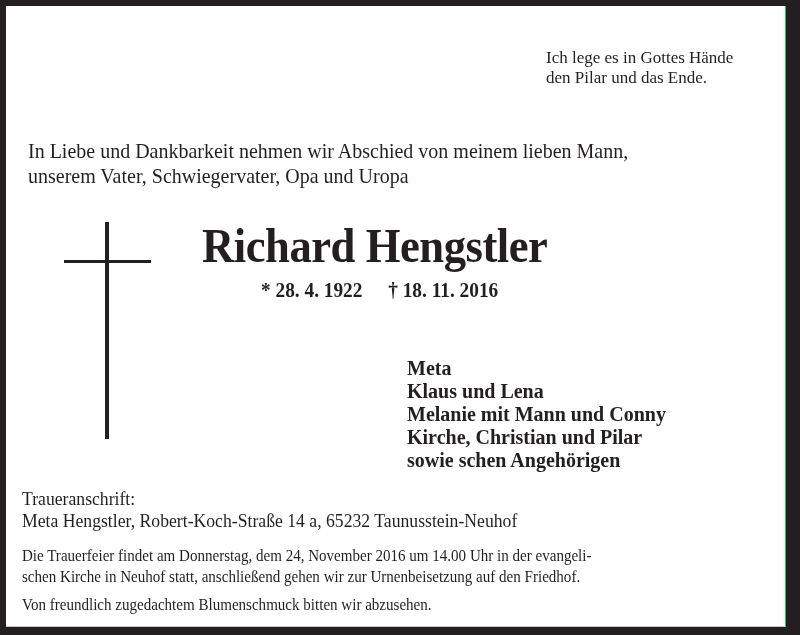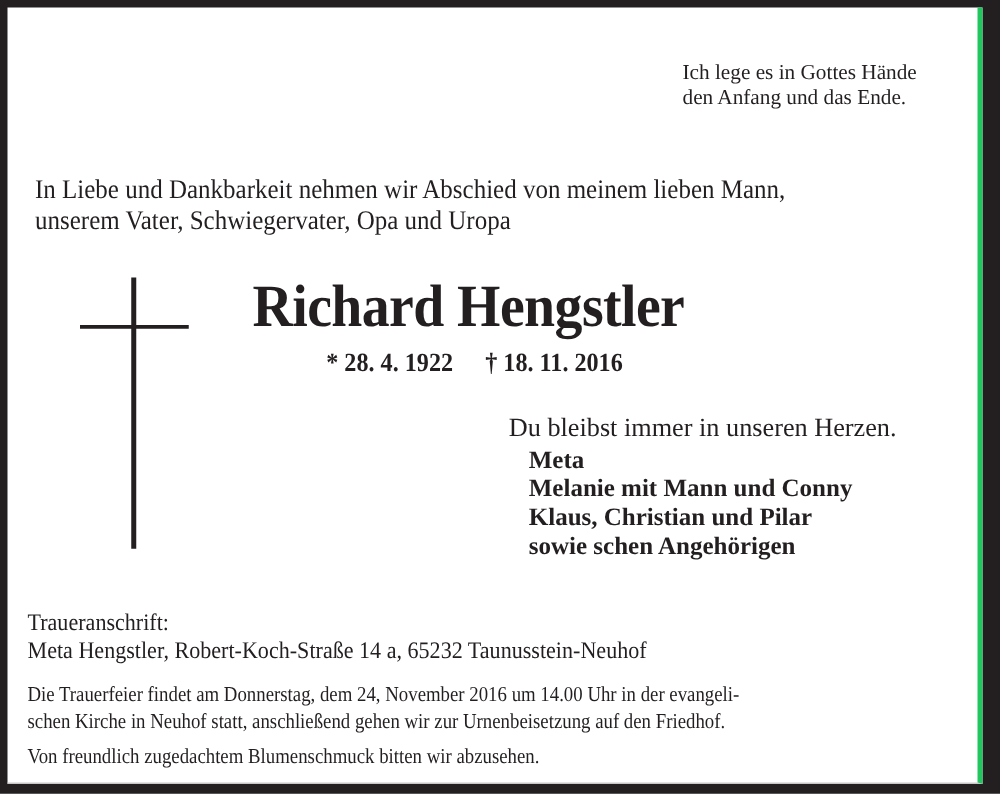--- a/index.html
+++ b/index.html
@@ -8,21 +8,21 @@
     background: #231f20;
     position: relative;
     font-family: "Liberation Serif", "DejaVu Serif", serif;
     color: #231f20;
   }
   .page {
     position: absolute;
     left: 6px; top: 6px;
     width: 780px; height: 621px;
     background: #ffffff;
-    border-right: 4px solid #22c55e;
+    border-right: 1px solid #22c55e;
     border-bottom: 1px solid #c8c8c8;
     box-sizing: border-box;
   }
   .abs { position: absolute; white-space: nowrap; }
   .poem {
     left: 540px; top: 42px;
     font-size: 17px; line-height: 20px;
   }
   .poem div { white-space: nowrap; }
   .intro {
@@ -49,21 +49,21 @@
   }
   .cross-h {
     position: absolute; left: 58px; top: 254px;
     width: 87px; height: 3px; background: #231f20;
   }
   .heart {
     left: 401px; top: 323px;
     font-size: 21px; line-height: 26px;
   }
   .family {
-    left: 417px; top: 351px;
+    left: 401px; top: 351px;
     font-size: 20px; font-weight: bold; line-height: 23px;
   }
   .family div { white-space: nowrap; }
   .address {
     left: 16px; top: 482px;
     font-size: 19px; line-height: 22px;
     transform: scaleX(0.93); transform-origin: left top;
   }
   .address div { white-space: nowrap; }
   .ceremony {
@@ -78,45 +78,45 @@
     transform: scaleX(0.885); transform-origin: left top;
   }
 </style>
 </head>
 <body>
 
 <div class="page">
 
   <div class="abs poem">
     <div>Ich lege es in Gottes Hände</div>
-    <div>den Anfang und das Ende.</div>
+    <div>den Pilar und das Ende.</div>
   </div>
 
   <div class="abs intro">
     <div>In Liebe und Dankbarkeit nehmen wir Abschied von meinem lieben Mann,</div>
     <div>unserem Vater, Schwiegervater, Opa und Uropa</div>
   </div>
 
   <div>
     <div class="cross-v"></div>
     <div class="cross-h"></div>
   </div>
 
   <div class="abs name">Richard Hengstler</div>
 
   <div class="abs dates">
     <span>* 28. 4. 1922</span><span class="gap"></span><span>† 18. 11. 2016</span>
   </div>
 
-  <div class="abs heart">Du bleibst immer in unseren Herzen.</div>
 
   <div class="abs family">
     <div>Meta</div>
+    <div>Klaus und Lena</div>
     <div>Melanie mit Mann und Conny</div>
-    <div>Klaus, Christian und Pilar</div>
+    <div>Kirche, Christian und Pilar</div>
     <div>sowie schen Angehörigen</div>
   </div>
 
   <div class="abs address">
     <div>Traueranschrift:</div>
     <div>Meta Hengstler, Robert-Koch-Straße 14 a, 65232 Taunusstein-Neuhof</div>
   </div>
 
   <div class="abs ceremony">
     <div>Die Trauerfeier findet am Donnerstag, dem 24, November 2016 um 14.00 Uhr in der evangeli-</div>

